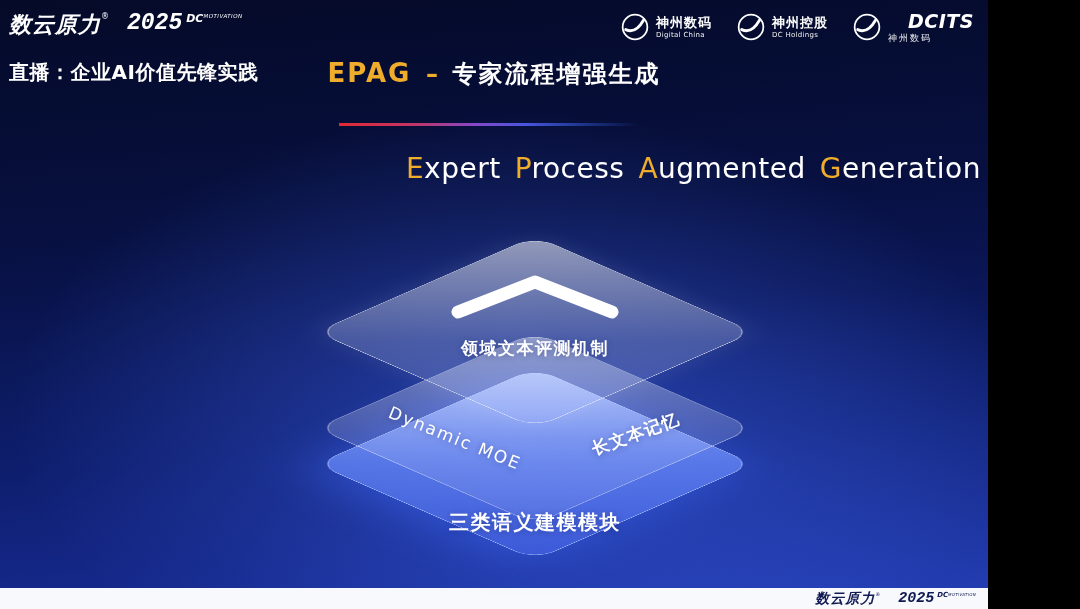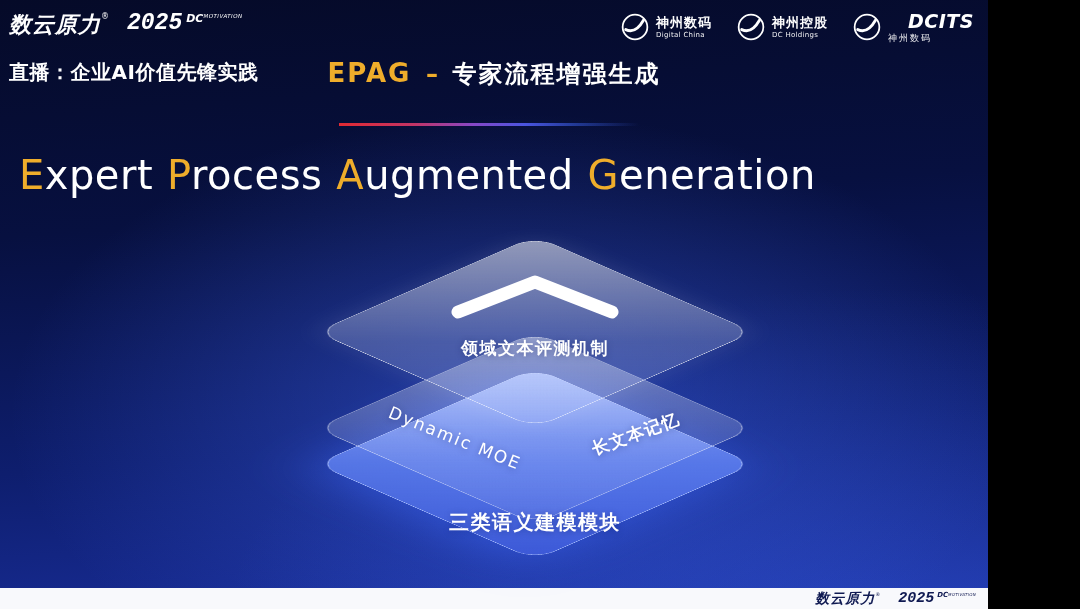--- a/index.html
+++ b/index.html
@@ -76,22 +76,22 @@
   .divider {
     position: absolute; top: 123px; left: 50%; margin-left: -155px;
     width: 300px; height: 3px;
     background: linear-gradient(90deg,
       #e12a33 0%, #c23566 25%, #8648c8 45%, #4a55e0 62%,
       rgba(58,95,230,0.55) 78%, rgba(40,80,220,0) 100%);
   }
 
   
   .subtitle {
-    position: absolute; top: 152px; left: 12px; width: 100%;
-    text-align: left; font-size: 40px; font-weight: 500;
+    position: absolute; top: 152px; left: 0; width: 100%;
+    text-align: right; font-size: 28px; font-weight: 500;
     color: #fff; letter-spacing: 0.5px;
   }
   .subtitle .word { margin: 0 7px; }
   .subtitle .initial { color: #efad2b; }
 
   
   .diagram { position: absolute; inset: 0; }
 
   .layer {
     position: absolute; left: 535px;

